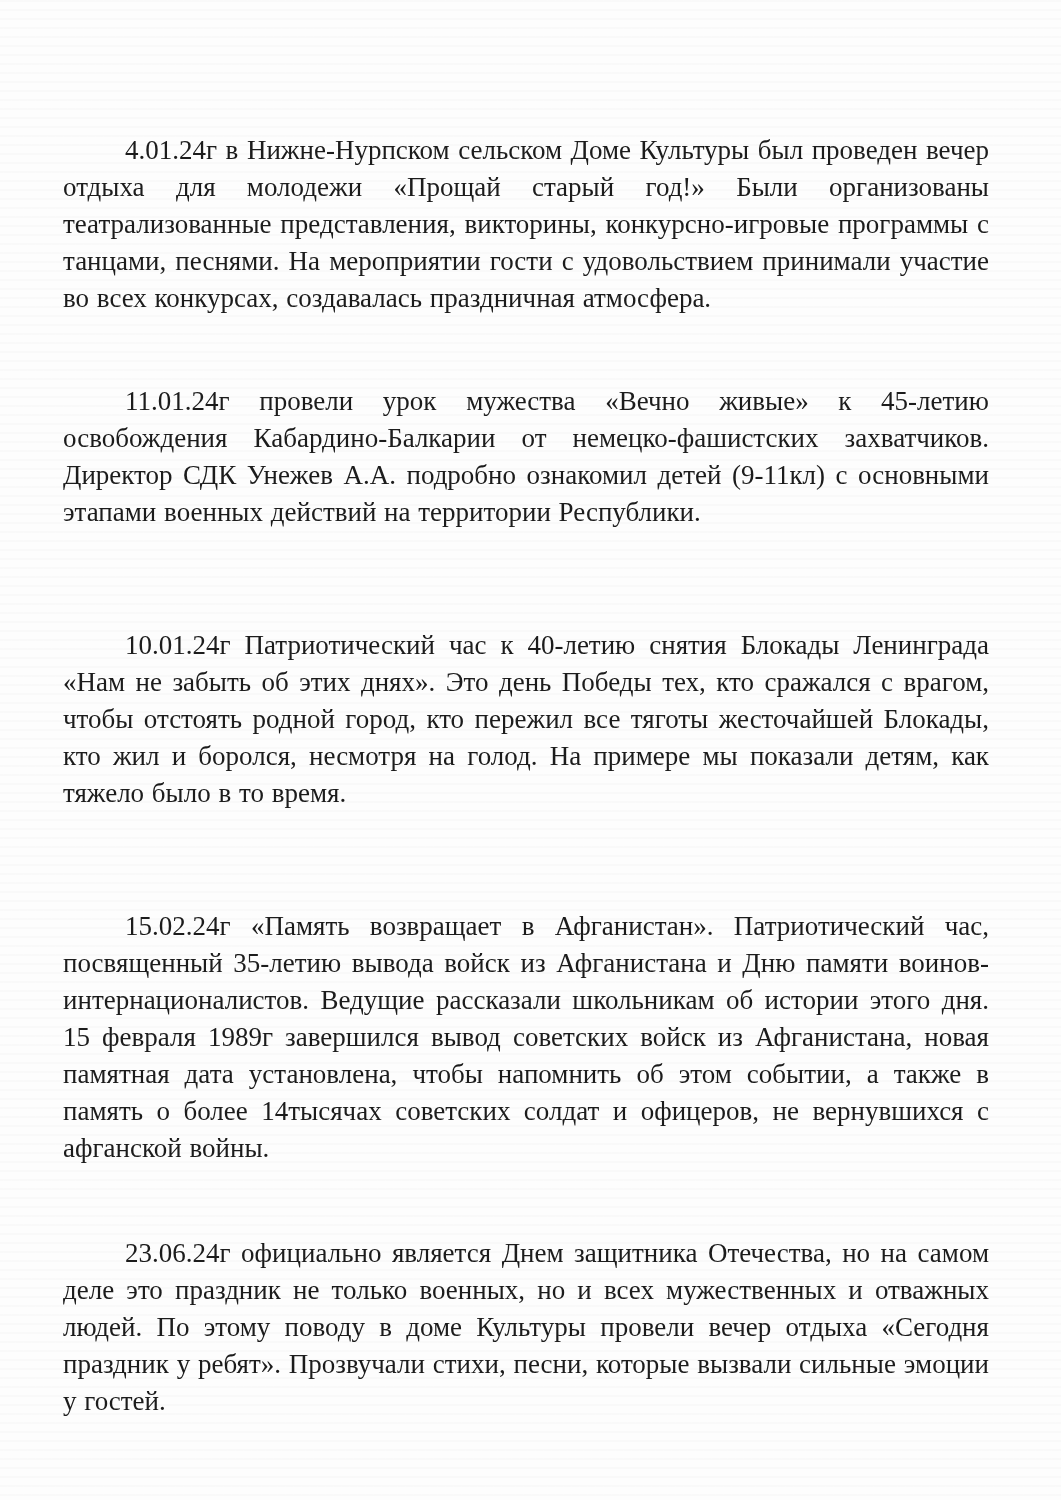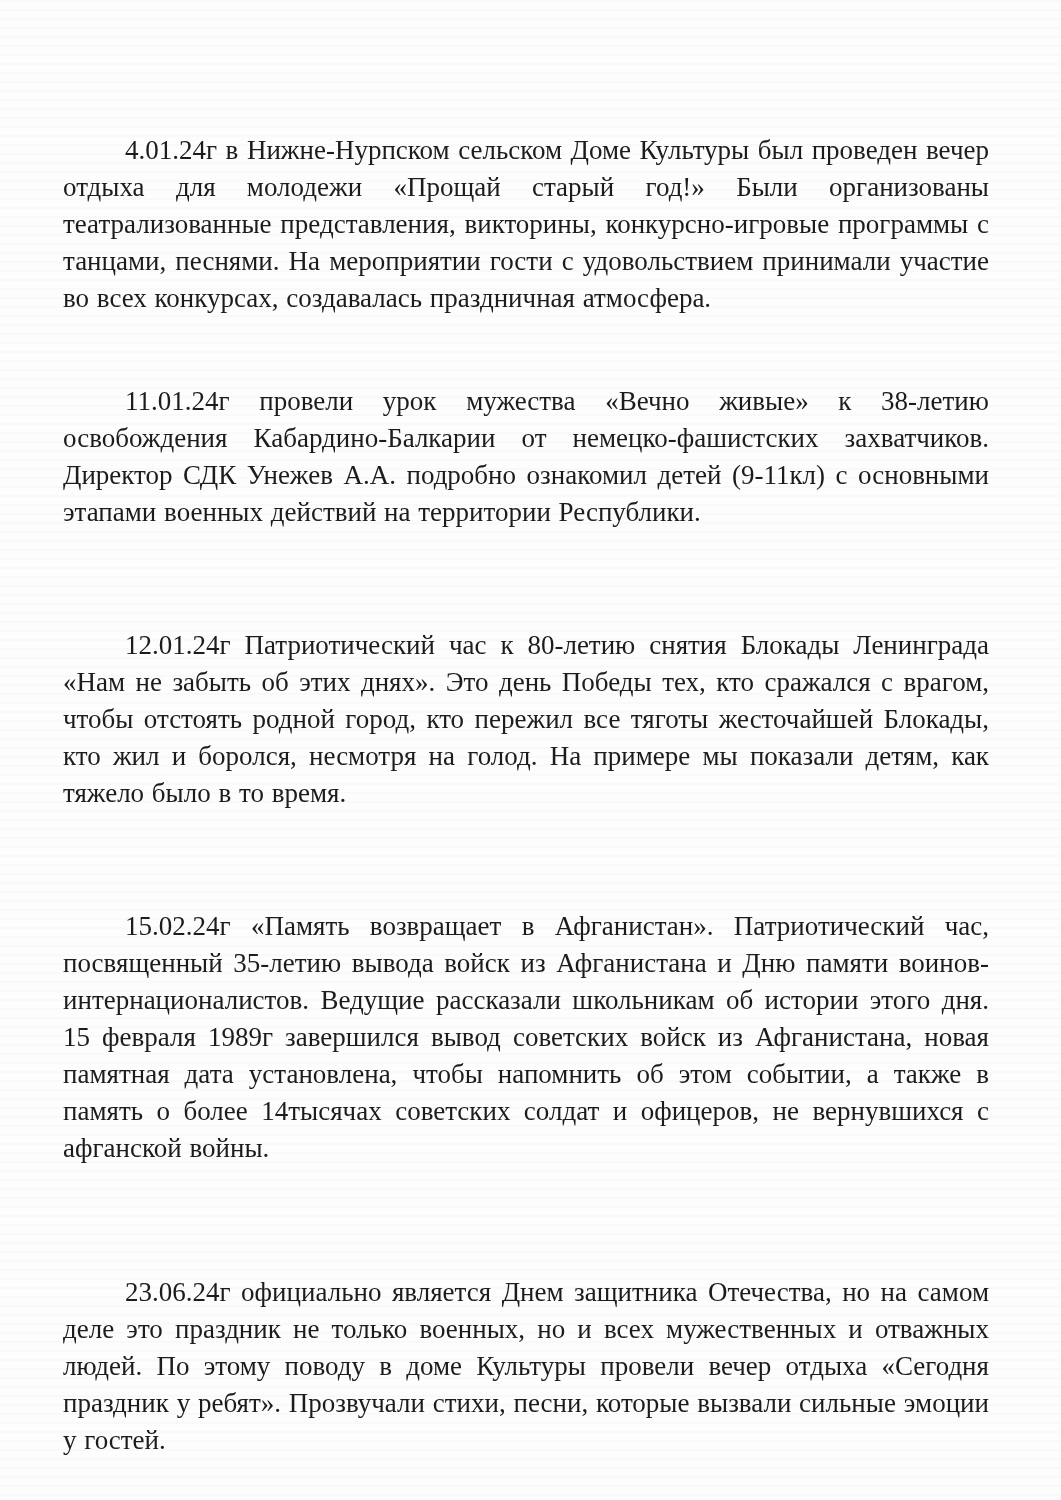--- a/index.html
+++ b/index.html
@@ -28,31 +28,31 @@
     margin: 0;
     font-size: 27px;
     line-height: 37px;
     color: #1c1c1c;
     text-align: justify;
     text-indent: 62px;
     word-spacing: 1px;
   }
   .gap-a { margin-bottom: 66px; }  
   .gap-b { margin-bottom: 96px; }  
-  .gap-c { margin-bottom: 107px; font-family: Liberation Serif, serif; }
+  .gap-c { margin-bottom: 68px; font-family: Liberation Serif, serif; }
   .entry-date { white-space: nowrap; }
 </style>
 </head>
 <body>
 
 <div class="page">
 
   <p class="para gap-a"><span class="entry-date">4.01.24г</span> <span>в Нижне-Нурпском сельском Доме Культуры был проведен вечер отдыха для молодежи «Прощай старый год!» Были организованы театрализованные представления, викторины, конкурсно-игровые программы с танцами, песнями. На мероприятии гости с удовольствием принимали участие во всех конкурсах, создавалась праздничная атмосфера.</span></p>
 
-  <p class="para gap-b"><span class="entry-date">11.01.24г</span> <span>провели урок мужества «Вечно живые» к 38-летию освобождения Кабардино-Балкарии от немецко-фашистских захватчиков. Директор СДК Унежев А.А. подробно ознакомил детей (9-11кл) с основными этапами военных действий на территории Республики.</span></p>
+  <p class="para gap-b"><span class="entry-date">11.01.24г</span> <span>провели урок мужества «Вечно живые» к 45-летию освобождения Кабардино-Балкарии от немецко-фашистских захватчиков. Директор СДК Унежев А.А. подробно ознакомил детей (9-11кл) с основными этапами военных действий на территории Республики.</span></p>
 
-  <p class="para gap-b"><span class="entry-date">12.01.24г</span> <span>Патриотический час к 80-летию снятия Блокады Ленинграда «Нам не забыть об этих днях». Это день Победы тех, кто сражался с врагом, чтобы отстоять родной город, кто пережил все тяготы жесточайшей Блокады, кто жил и боролся, несмотря на голод. На примере мы показали детям, как тяжело было в то время.</span></p>
+  <p class="para gap-b"><span class="entry-date">10.01.24г</span> <span>Патриотический час к 40-летию снятия Блокады Ленинграда «Нам не забыть об этих днях». Это день Победы тех, кто сражался с врагом, чтобы отстоять родной город, кто пережил все тяготы жесточайшей Блокады, кто жил и боролся, несмотря на голод. На примере мы показали детям, как тяжело было в то время.</span></p>
 
   <p class="para gap-c"><span class="entry-date">15.02.24г</span> <span>«Память возвращает в Афганистан». Патриотический час, посвященный 35-летию вывода войск из Афганистана и Дню памяти воинов-интернационалистов. Ведущие рассказали школьникам об истории этого дня. 15 февраля 1989г завершился вывод советских войск из Афганистана, новая памятная дата установлена, чтобы напомнить об этом событии, а также в память о более 14тысячах советских солдат и офицеров, не вернувшихся с афганской войны.</span></p>
 
   <p class="para"><span class="entry-date">23.06.24г</span> <span>официально является Днем защитника Отечества, но на самом деле это праздник не только военных, но и всех мужественных и отважных людей. По этому поводу в доме Культуры провели вечер отдыха «Сегодня праздник у ребят». Прозвучали стихи, песни, которые вызвали сильные эмоции у гостей.</span></p>
 
 </div>
 
 </body></html>

